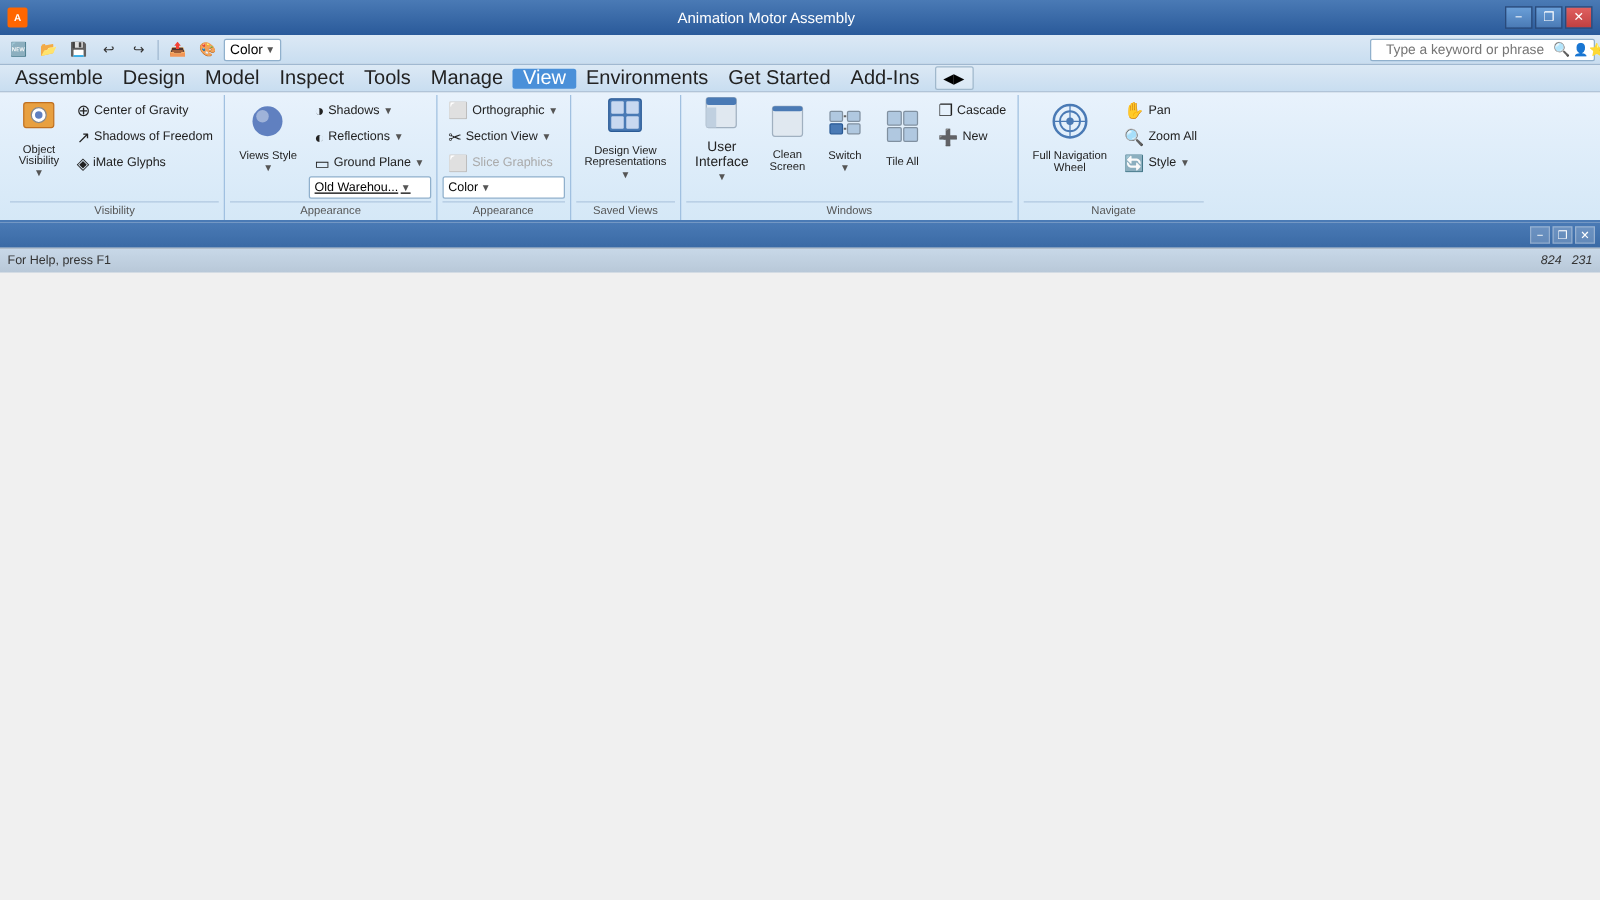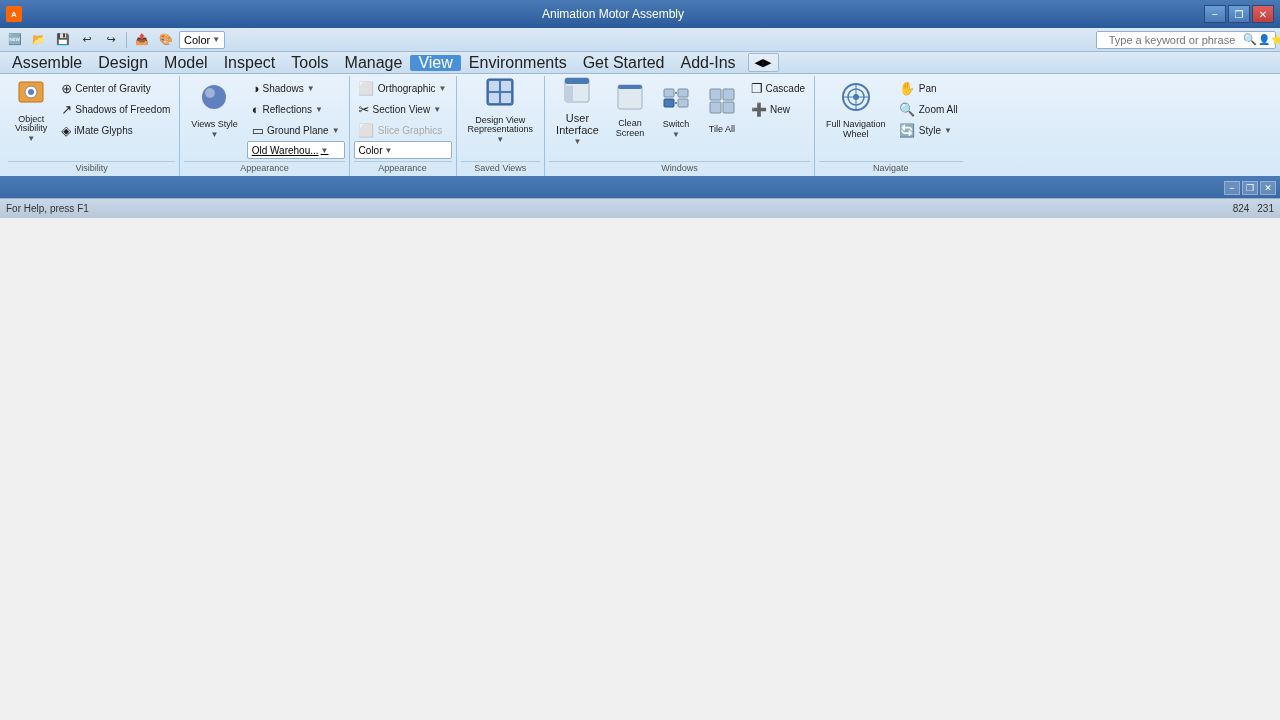--- a/index.html
+++ b/index.html
@@ -89,21 +89,21 @@
     
     #statusbar {
       height: 20px;
       background: linear-gradient(to bottom, #c8d8e8, #b8c8d8);
       border-top: 1px solid #a0b0c0;
       display: flex; align-items: center;
       padding: 0 6px;
       font-size: 10px; color: #333;
       gap: 8px;
     }
-    #statusbar-coords { margin-left: auto; display: flex; gap: 8px; }
+    #statusbar-coords { margin-left: auto; display: flex; gap: 8px; font-style: italic; }
 
     
     #panel-titlebar {
       height: 20px;
       background: linear-gradient(to bottom, #4a7ab5, #3a6aa5);
       display: flex; align-items: center; justify-content: space-between;
       padding: 0 4px; color: white; font-size: 10px;
     }
     .panel-btns { display: flex; gap: 2px; }
     .panel-btn { width: 16px; height: 14px; background: rgba(255,255,255,0.2); border: 1px solid rgba(255,255,255,0.3); color: white; font-size: 9px; cursor: pointer; display: flex; align-items: center; justify-content: center; }

